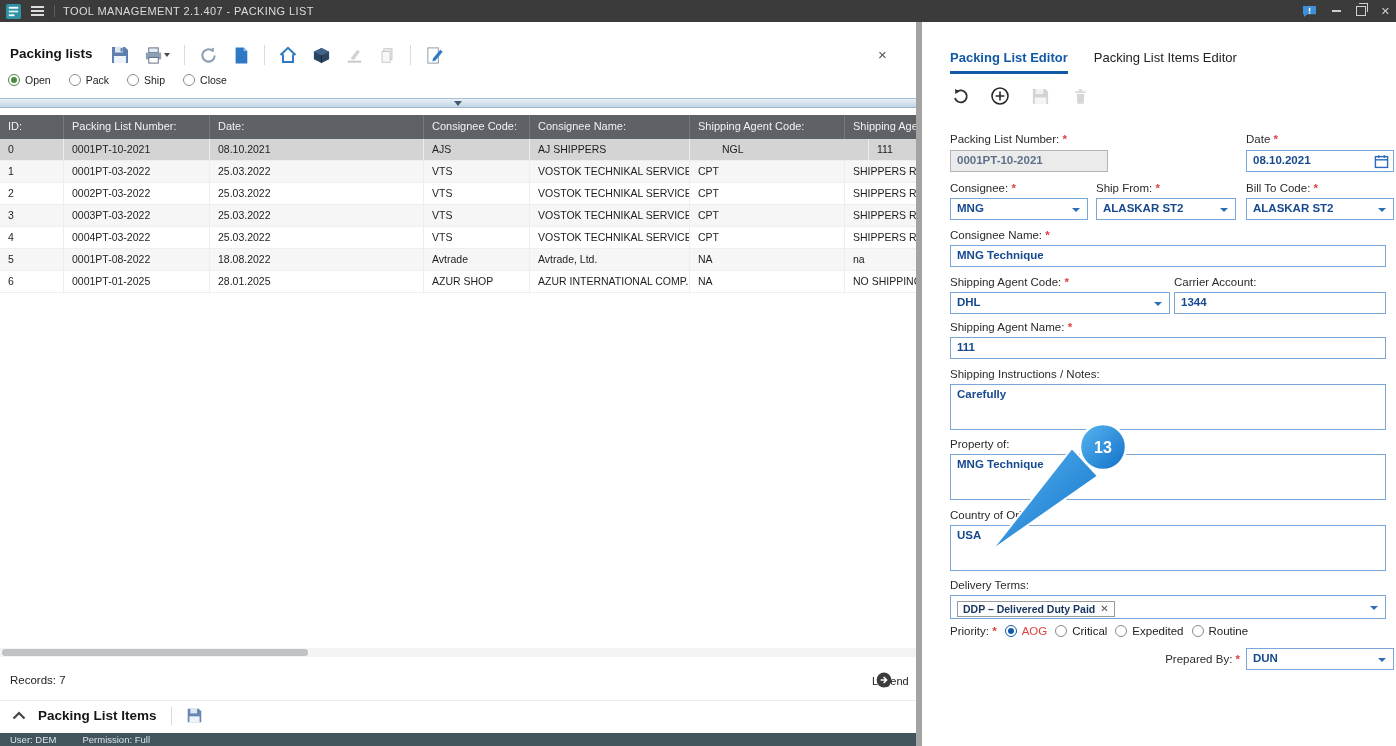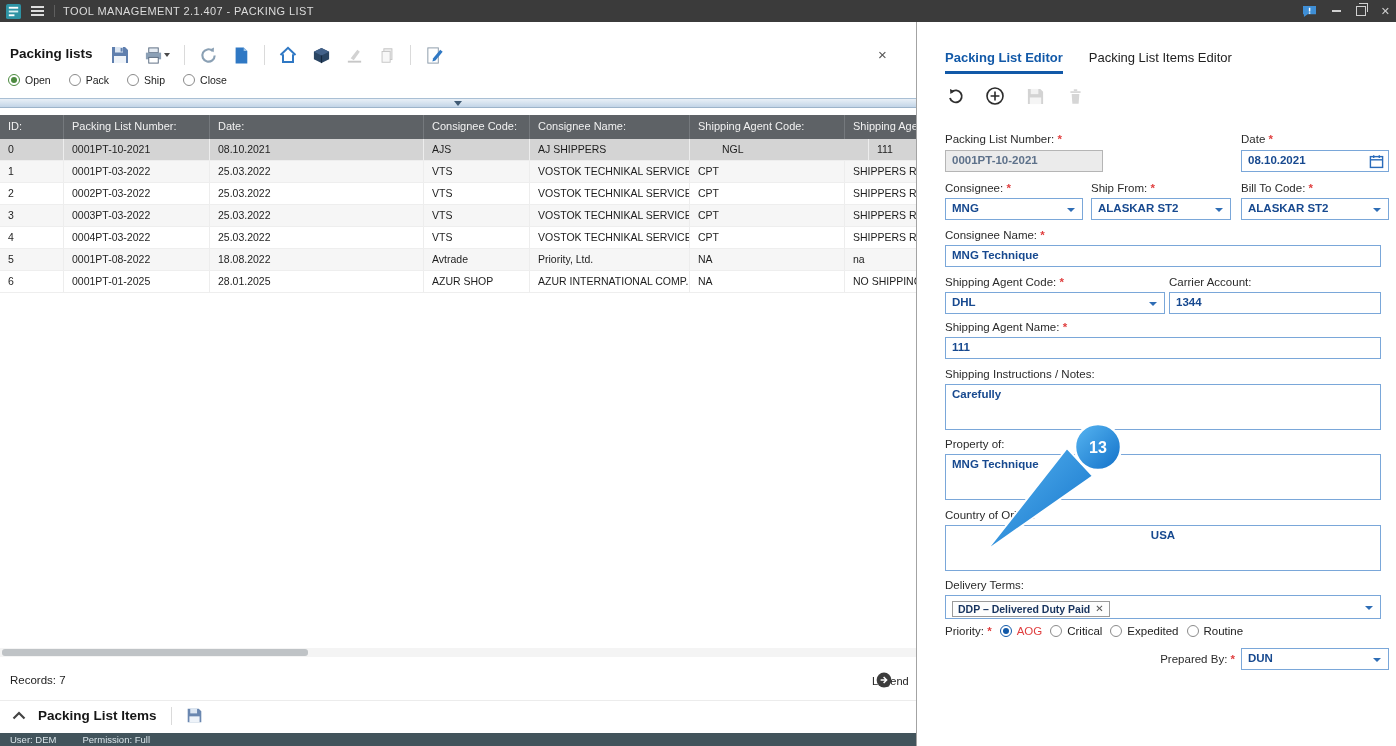--- a/index.html
+++ b/index.html
@@ -16,21 +16,21 @@
   .wctrl{margin-left:auto;display:flex;align-items:center;gap:15px;padding-right:0;}
   .wc{color:#d0d0d0;font-size:11px;cursor:pointer;display:flex;align-items:center;}
   .minbar{width:9px;height:2px;background:#d0d0d0;display:block;}
   .restore{position:relative;width:8px;height:8px;border:1px solid #d0d0d0;}
   .restore::before{content:"";position:absolute;left:2px;top:-4px;width:8px;height:8px;
                    border:1px solid #d0d0d0;border-bottom:none;border-left:none;}
 
   
   .lp{position:absolute;left:0;top:22px;width:916px;height:711px;background:#fff;}
   .rp{position:absolute;left:916px;top:22px;width:480px;height:724px;background:#fff;
-      border-left:1px solid #a3a3a3;box-sizing:border-box;}
+      border-left:6px solid #a3a3a3;box-sizing:border-box;}
 
   
   .lp-title{position:absolute;left:10px;top:24px;font-size:13.5px;font-weight:700;color:#161616;}
   .ltb{position:absolute;left:108px;top:19px;display:flex;align-items:center;gap:9px;height:28px;}
   .tbtn{width:24px;height:24px;display:flex;align-items:center;justify-content:center;cursor:pointer;}
   .vsep{width:1px;height:20px;background:#dadada;margin:0 2px;}
   .caret{border-left:3.5px solid transparent;border-right:3.5px solid transparent;
          border-top:4px solid #4a4a4a;margin-left:1px;}
   .lp-close{position:absolute;left:878px;top:24px;font-size:15px;color:#555;cursor:pointer;}
 
@@ -296,21 +296,21 @@
             <div class="gc" style="width: 106px;">VTS</div>
             <div class="gc" style="width: 160px;">VOSTOK TECHNIKAL SERVICES</div>
             <div class="gc" style="width: 155px;">CPT</div>
             <div class="gc" style="width: 160px;">SHIPPERS RESPO</div>
           </div>
           <div class="gr alt">
             <div class="gc" style="width: 64px;">5</div>
             <div class="gc" style="width: 146px;">0001PT-08-2022</div>
             <div class="gc" style="width: 214px;">18.08.2022</div>
             <div class="gc" style="width: 106px;">Avtrade</div>
-            <div class="gc" style="width: 160px;">Priority, Ltd.</div>
+            <div class="gc" style="width: 160px;">Avtrade, Ltd.</div>
             <div class="gc" style="width: 155px;">NA</div>
             <div class="gc" style="width: 160px;">na</div>
           </div>
           <div class="gr">
             <div class="gc" style="width: 64px;">6</div>
             <div class="gc" style="width: 146px;">0001PT-01-2025</div>
             <div class="gc" style="width: 214px;">28.01.2025</div>
             <div class="gc" style="width: 106px;">AZUR SHOP</div>
             <div class="gc" style="width: 160px;">AZUR INTERNATIONAL COMP...</div>
             <div class="gc" style="width: 155px;">NA</div>
@@ -427,21 +427,21 @@
     <span class="lbl req" style="left:28px;top:299px;">Shipping Agent Name:</span>
     <div class="fld" style="left:28px;top:315px;width:436px;">111</div>
 
     <span class="lbl" style="left:28px;top:346px;">Shipping Instructions / Notes:</span>
     <div class="fld area" style="left:28px;top:362px;width:436px;">Carefully</div>
 
     <span class="lbl" style="left:28px;top:416px;">Property of:</span>
     <div class="fld area" style="left:28px;top:432px;width:436px;">MNG Technique</div>
 
     <span class="lbl" style="left:28px;top:487px;">Country of Origin:</span>
-    <div class="fld area" style="left:28px;top:503px;width:436px;text-align:center;">USA</div>
+    <div class="fld area" style="left:28px;top:503px;width:436px;">USA</div>
 
     <span class="lbl" style="left:28px;top:557px;">Delivery Terms:</span>
     <div class="fld combo dlv" style="left:28px;top:573px;width:436px;">
       <span class="chip">
         <span>DDP – Delivered Duty Paid</span>
         <span class="chipx">✕</span>
       </span>
     </div>
 
     <div class="prio">

